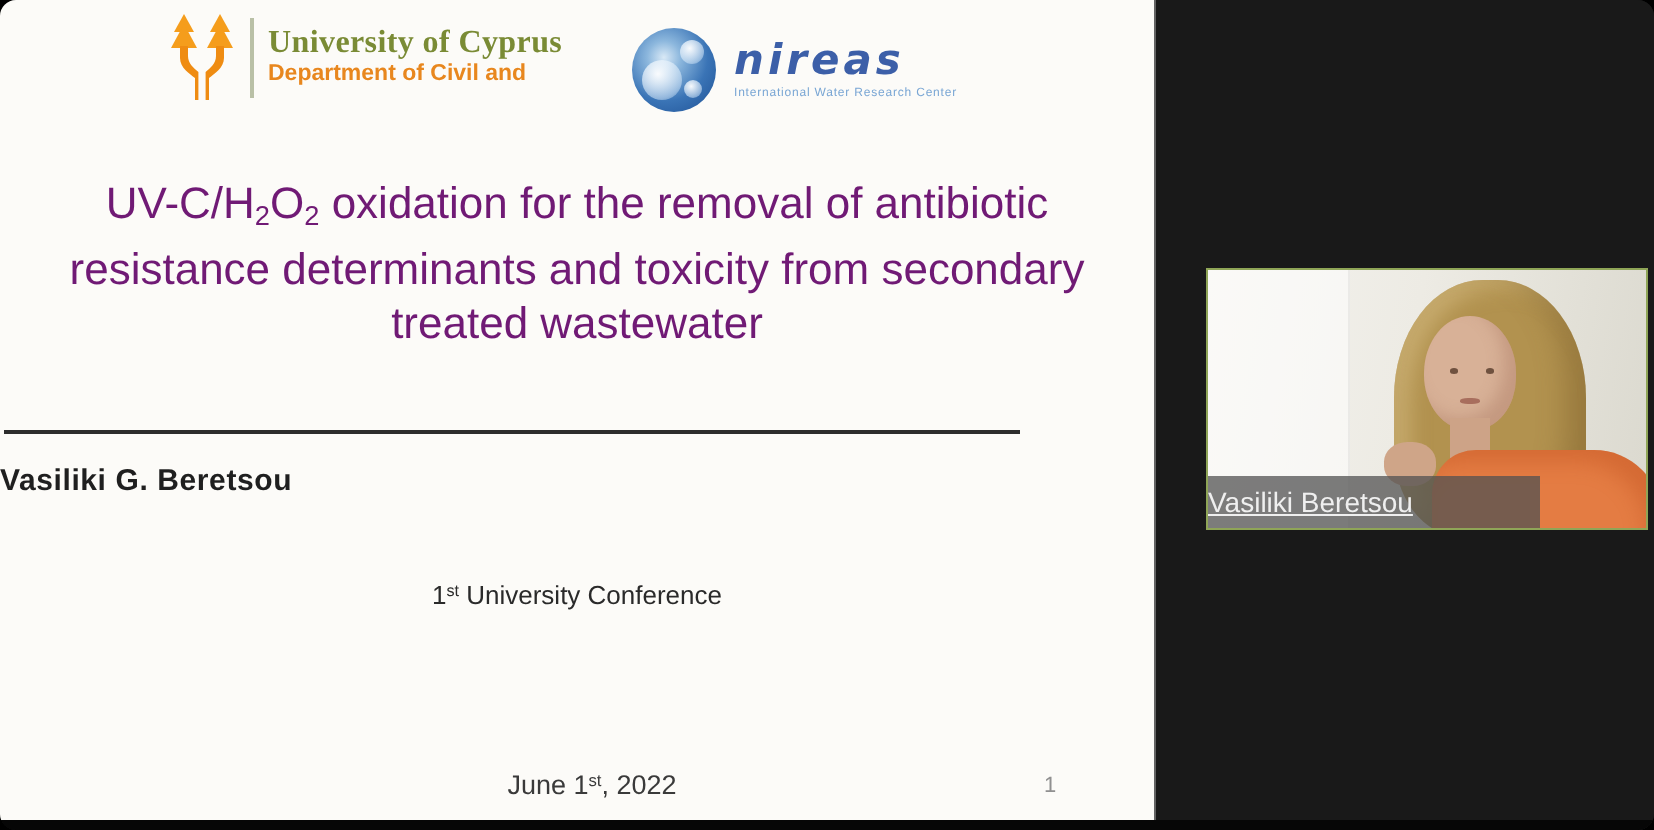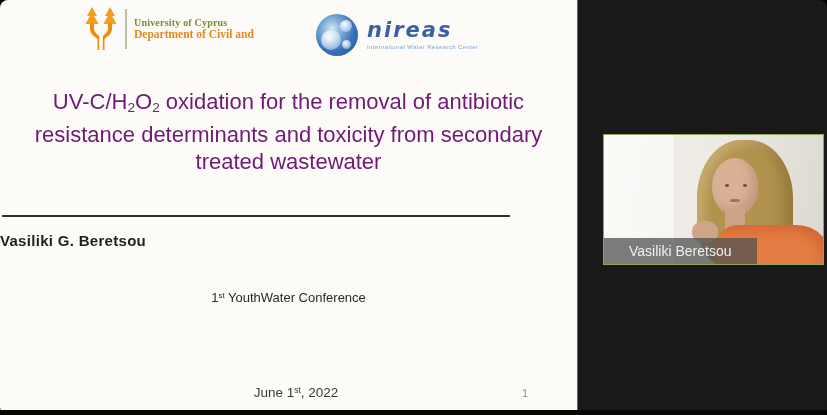--- a/index.html
+++ b/index.html
@@ -11,24 +11,24 @@
   
   .slide-area{
     position:absolute;left:0;top:0;width:577px;height:410px;
     background:#fcfbf8;
   }
   .ucy-logo{position:absolute;left:84px;top:6px;display:flex;align-items:center;gap:7px;}
   .ucy-trees{width:34px;height:46px;flex:0 0 auto;}
   .ucy-divider{width:2px;height:40px;background:#b9c0a6;}
   .ucy-name{
     font-family:"Liberation Serif",serif;font-weight:bold;
-    font-size:10px;color:#7a8b35;letter-spacing:.2px;
+    font-size:16px;color:#7a8b35;letter-spacing:.2px;
   }
   .ucy-dept{
-    font-family:Liberation Serif, serif;font-weight:bold;
+    font-family:Liberation Sans, sans-serif;font-weight:bold;
     font-size:11.5px;color:#e8871e;line-height:1.18;
   }
   .nireas-logo{position:absolute;left:316px;top:14px;display:flex;align-items:center;gap:9px;}
   .nireas-globe{
     position:relative;width:42px;height:42px;border-radius:50%;
     background:radial-gradient(circle at 38% 35%, #d9e9f6 0%, #8cb7dd 22%, #3a74b6 58%, #1d4f93 100%);
     overflow:hidden;flex:0 0 auto;
   }
   .bub{position:absolute;border-radius:50%;background:radial-gradient(circle at 40% 35%, rgba(255,255,255,.95), rgba(210,230,248,.55) 70%, rgba(210,230,248,0) 100%);}
   .b1{width:20px;height:20px;left:5px;top:16px;}
@@ -88,24 +88,25 @@
   .eye-l{left:121px;top:49px;} .eye-r{left:139px;top:49px;}
   .mouth{position:absolute;left:126px;top:64px;width:10px;height:3px;background:#a86e5d;border-radius:40%;}
   .neck{position:absolute;left:121px;top:74px;width:20px;height:20px;background:#cda387;}
   .hand{position:absolute;left:88px;top:86px;width:26px;height:22px;background:#cfa588;border-radius:45%;}
   .shirt{
     position:absolute;left:112px;top:90px;width:115px;height:45px;
     background:#e47c43;border-radius:22px 34px 0 0;
     box-shadow:inset -8px 6px 10px rgba(190,80,30,.4);
   }
   .name-tag{
-    position:absolute;left:0;bottom:0;width:153px;height:26px;
+    position:absolute;left:0;bottom:0;width:166px;height:26px;
     background:rgba(82,82,82,.75);color:#efefef;
-    font-size:14px;line-height:26px;padding-left:25px;box-sizing:border-box;
+    font-size:14px;line-height:26px;padding-left:0;box-sizing:border-box;
     white-space:nowrap;
+    text-decoration:underline;
   }
   .bottom-bar{position:absolute;left:0;right:0;bottom:0;height:5px;background:#060606;}
 </style>
 </head>
 <body>
 
 <div class="screen">
 
   <div class="slide-area">
 
@@ -137,21 +138,21 @@
         <div class="nireas-caption">International Water Research Center</div>
       </div>
     </div>
 
     <div class="slide-title"><span>UV-C/H</span><span class="sub">2</span><span>O</span><span class="sub">2</span><span> oxidation for the removal of antibiotic resistance determinants and toxicity from secondary treated wastewater</span></div>
 
     <div class="divider"></div>
 
     <div class="author">Vasiliki G. Beretsou</div>
 
-    <div class="conference"><span>1</span><span class="sup">st</span><span> YouthWater Conference</span></div>
+    <div class="conference"><span>1</span><span class="sup">st</span><span> University Conference</span></div>
 
     <div class="slide-date"><span>June 1</span><span class="sup">st</span><span>, 2022</span></div>
 
     <div class="page-number">1</div>
 
   </div>
 
   <div class="right-panel">
     <div class="video-tile">
       <div class="wall-light"></div>

